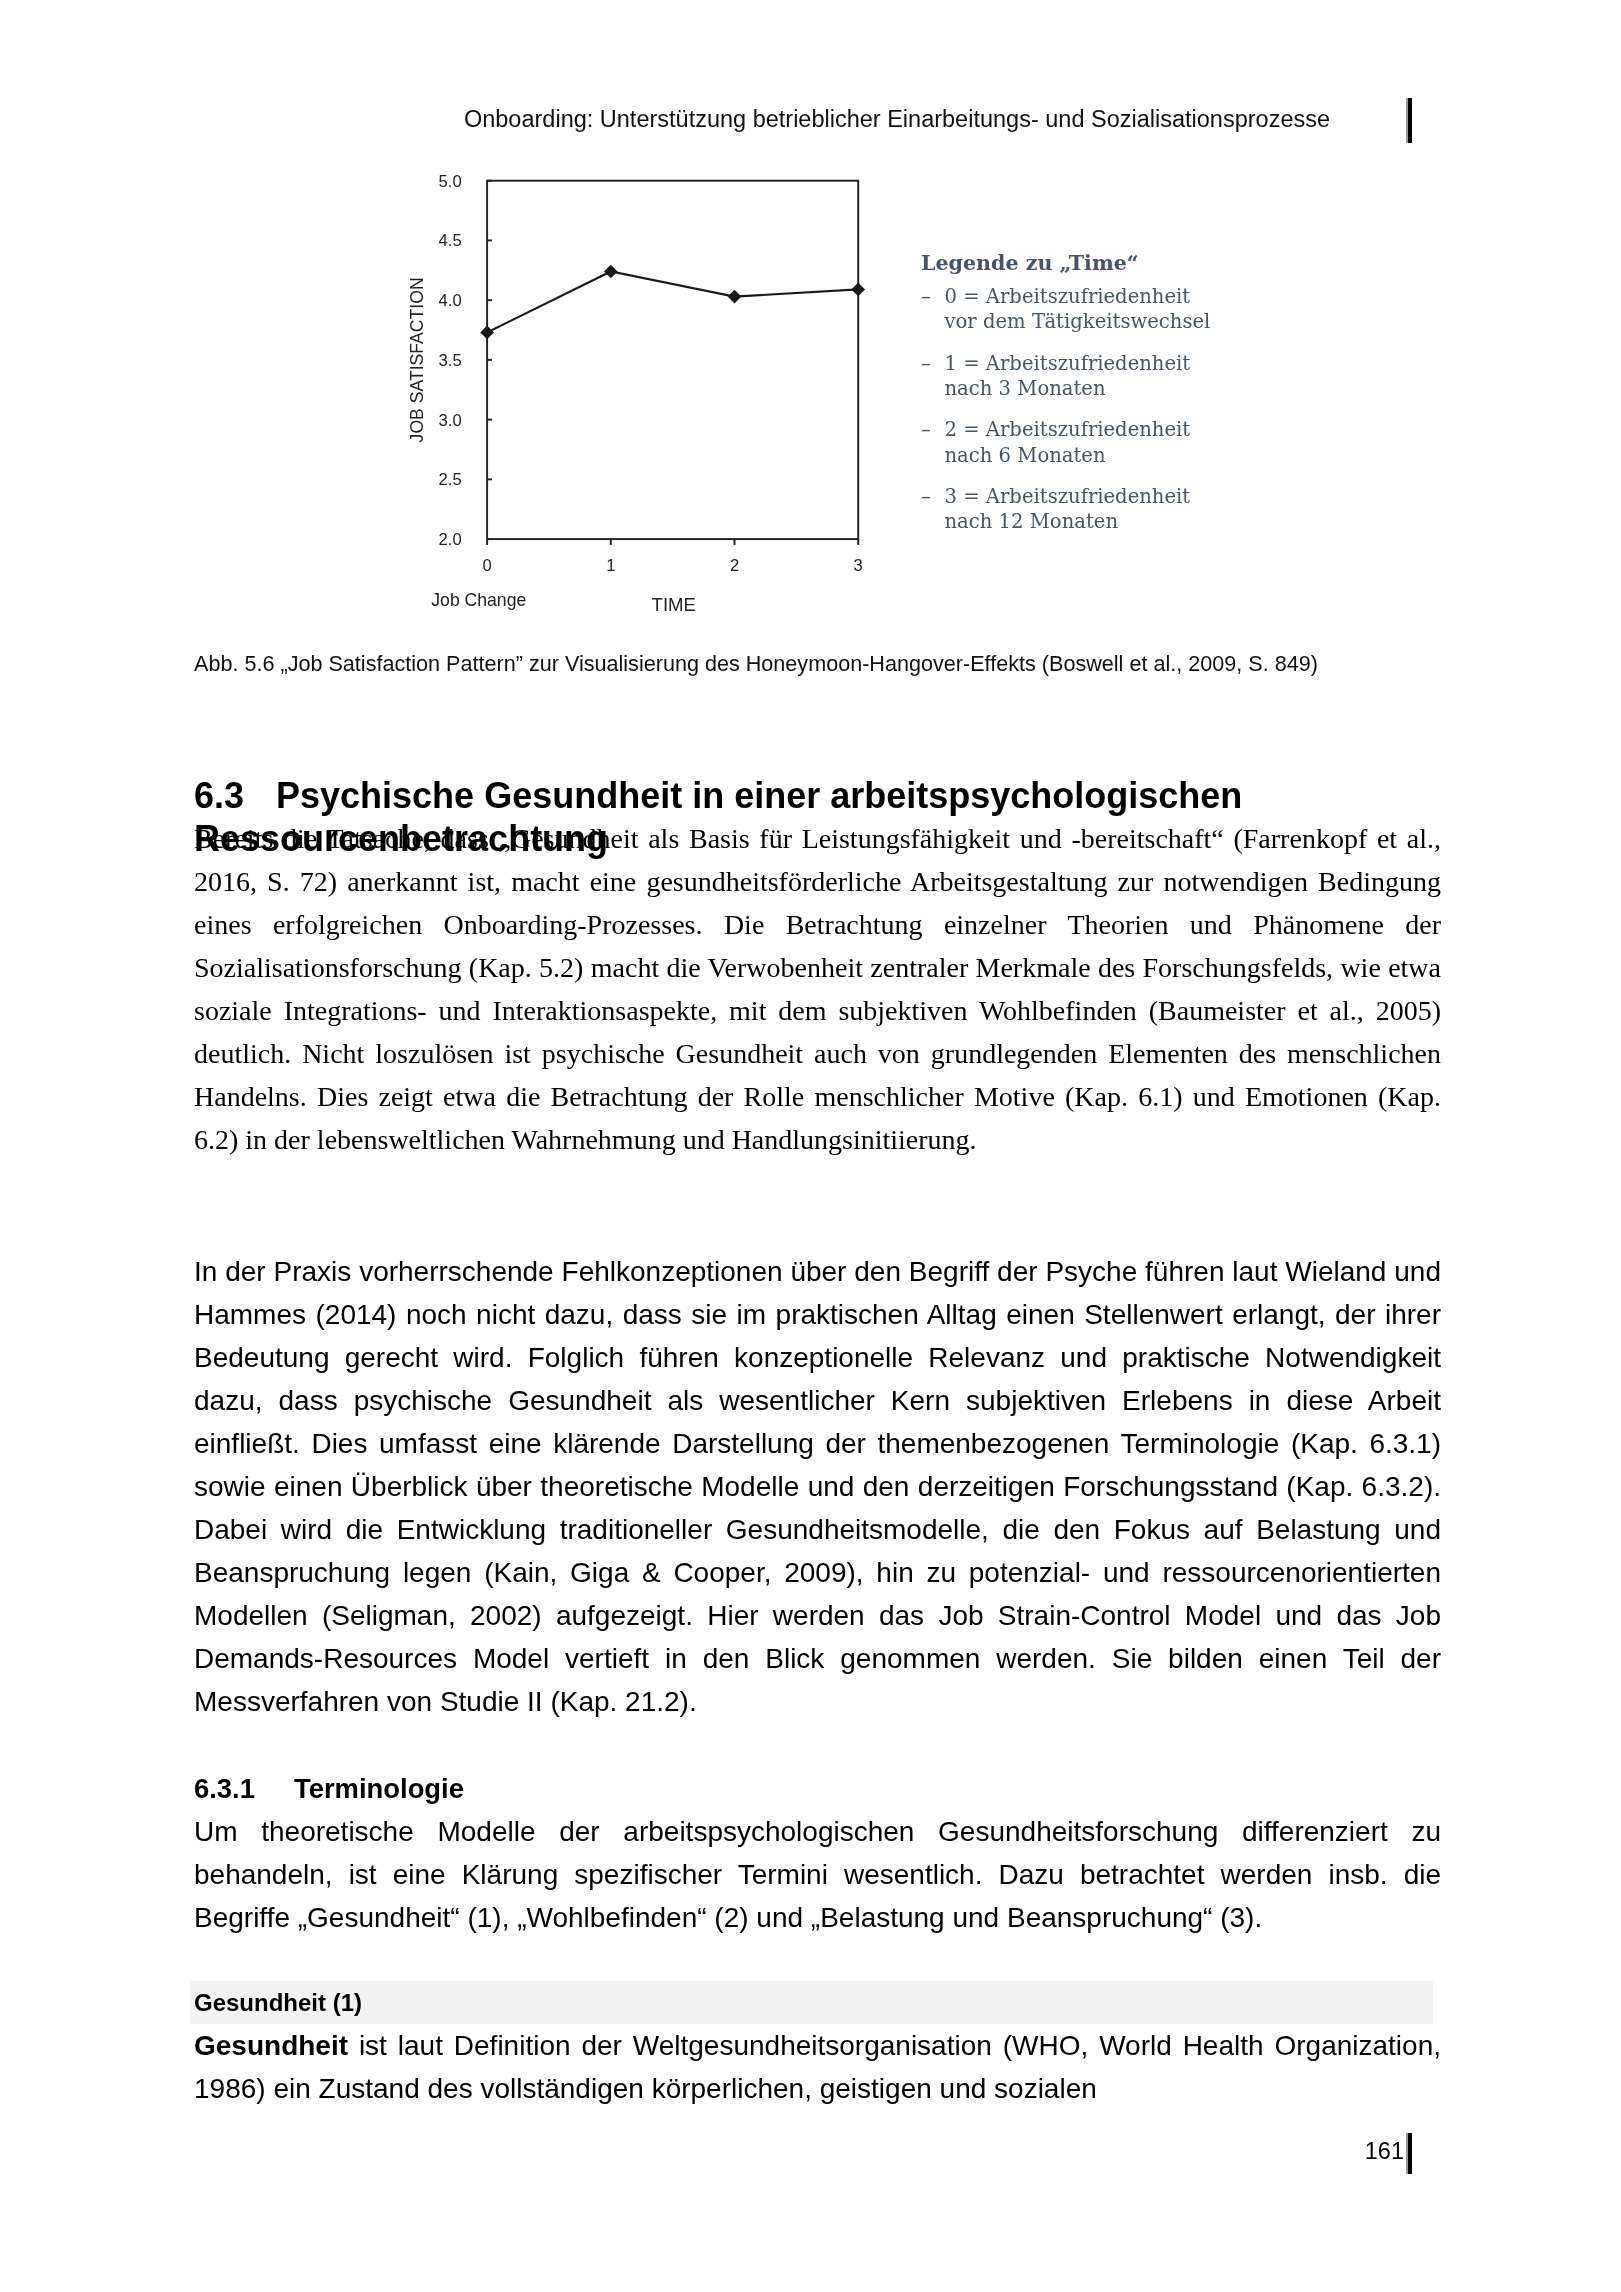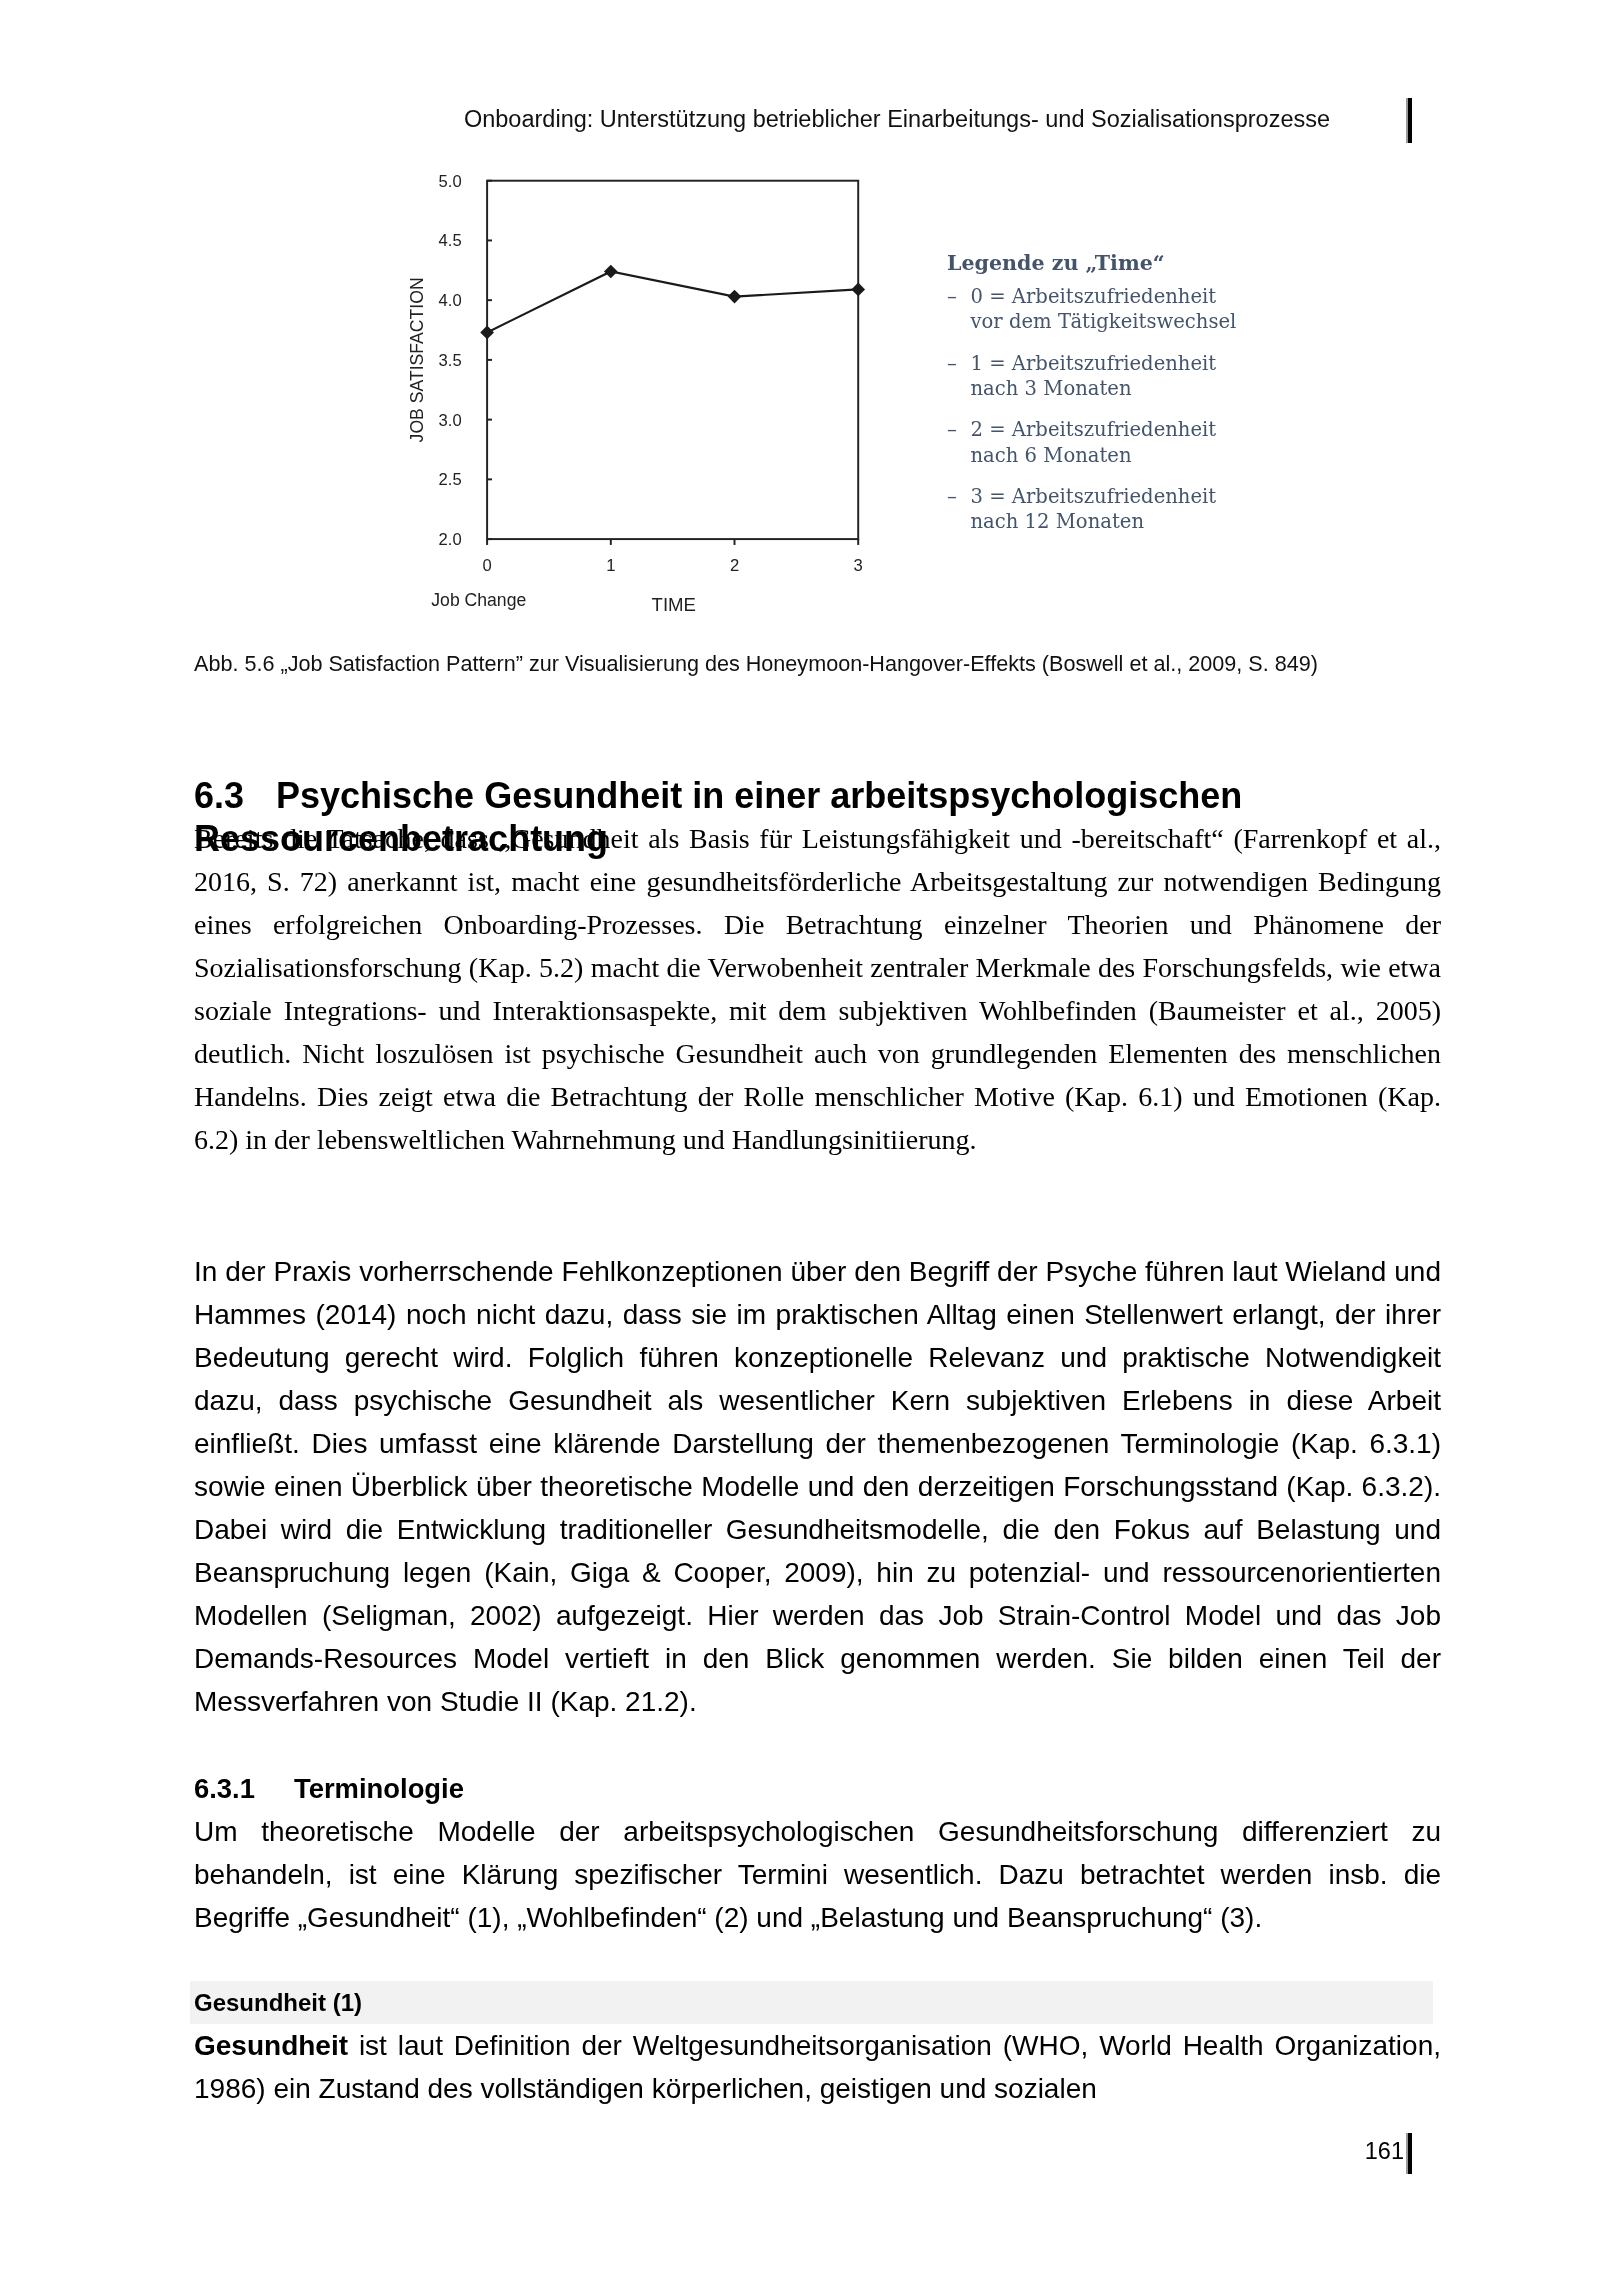--- a/index.html
+++ b/index.html
@@ -4,21 +4,21 @@
   <style>
     html, body { margin:0; padding:0; background:#ffffff; }
     body { width:1621px; height:2293px; position:relative; overflow:hidden;
            font-family:"Liberation Sans", sans-serif; color:#000; }
     .abs { position:absolute; }
     .running-header { left:392px; top:98px; width:1010px; text-align:center;
            font-size:23.5px; line-height:43px; color:#111; }
     .hdr-bar { left:1408px; top:98px; width:3.9px; height:45px; background:#000; box-shadow:-2px 0 0 #999; }
     .figure { left:392px; top:167px; width:863px; height:470px; }
     .chart-svg { position:absolute; left:0; top:0; }
-    .legend { left:921px; top:249px; width:333px; font-family:"DejaVu Serif", serif; color:#44546a;margin-left:26px; }
+    .legend { left:921px; top:249px; width:333px; font-family:"DejaVu Serif", serif; color:#44546a; }
     .legend-title { font-weight:bold; font-size:20.6px; line-height:29px; margin-bottom:5.9px; }
     .legend-item { display:flex; font-size:19.6px; line-height:25.5px; margin-bottom:15.7px; }
     .legend-dash { width:23.5px; flex:none; }
     .caption { left:194px; top:651px; width:1247px; font-size:21.6px; line-height:25.5px; color:#111; }
     .body-text { left:194px; width:1247px; font-size:28px; line-height:43px; text-align:justify; color:#000; }
     .body-text p { margin:0; }
     .h2 { left:194px; width:1247px; font-size:36px; line-height:43px; font-weight:bold; }
     .h2 .num { display:inline-block; width:82px; }
     .h3 { left:194px; width:1247px; font-size:27.4px; line-height:43px; font-weight:bold; }
     .h3 .num { display:inline-block; width:100px; }

